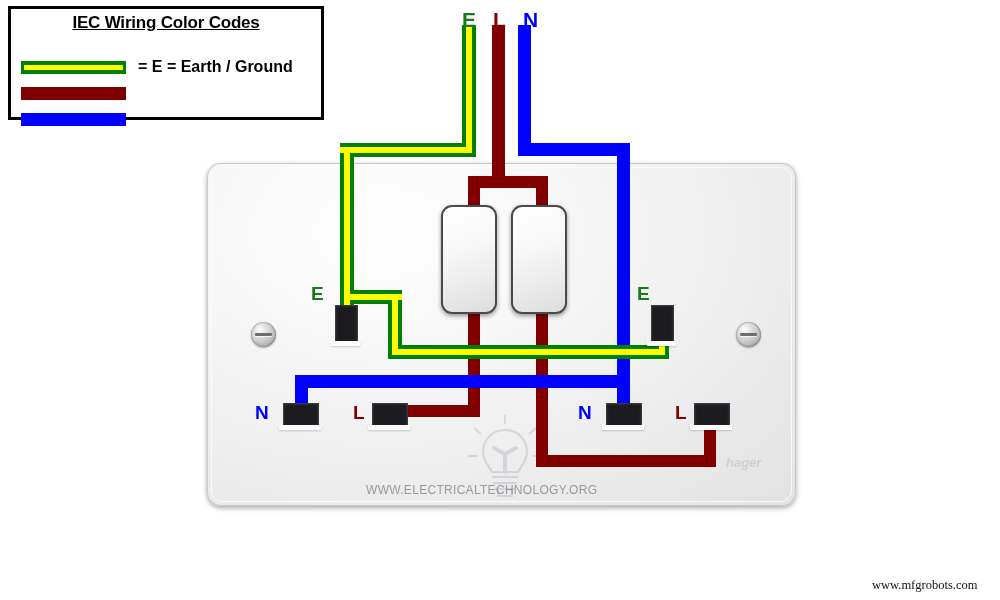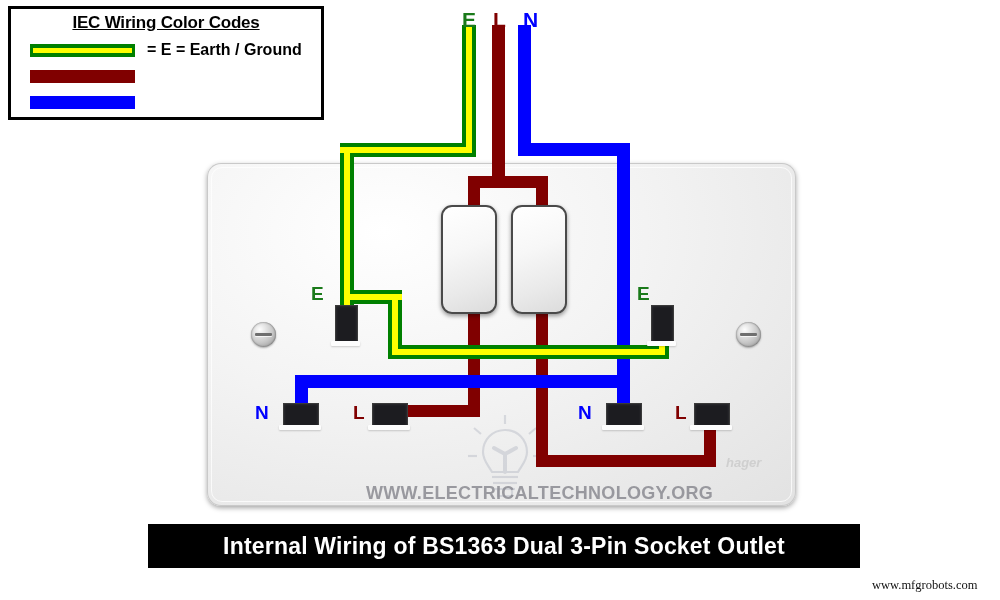--- a/index.html
+++ b/index.html
@@ -15,21 +15,21 @@
   
   .legend{
     position:absolute;left:8px;top:6px;width:316px;height:114px;
     border:3px solid #000;background:#fff;box-sizing:border-box;
     z-index:40;
   }
   .legend-title{
     text-align:center;font-weight:bold;font-size:17px;color:#000;
     margin-top:4px;text-decoration:underline;letter-spacing:-0.2px;
   }
-  .legend-rows{margin-top:4px;padding-left:9px;}
+  .legend-rows{margin-top:21px;}
   .legend-row{
     display:flex;align-items:center;height:26px;padding-left:10px;
   }
   .swatch{width:105px;height:13px;position:relative;flex:0 0 auto;}
   .swatch.earth{background:#008000;}
   .swatch.earth::after{
     content:"";position:absolute;left:3px;right:3px;top:4px;height:5px;
     background:#ffff00;
   }
   .swatch.live{background:#800000;}
@@ -103,22 +103,22 @@
   .w-neut{background:#0000ff;}
   .w-earth{background:#008000;}
   .w-earth-stripe{background:#ffff00;}
 
   
   .bulb{
     position:absolute;left:468px;top:414px;width:74px;height:86px;
     z-index:8;opacity:.30;
   }
   .wm-url{
-    position:absolute;left:366px;top:483px;width:290px;text-align:center;
-    font-size:18px;color:#8b8b92;font-weight:bold;letter-spacing:.3px;
+    position:absolute;left:366px;top:483px;width:290px;
+    font-size:12px;color:#8b8b92;font-weight:normal;letter-spacing:.3px;
     z-index:9;opacity:.85;
   }
   .brand{
     position:absolute;left:726px;top:455px;font-size:13px;color:#cfcfcf;
     font-style:italic;font-weight:bold;z-index:9;
   }
 
   
   .titlebar{
     position:absolute;left:148px;top:524px;width:712px;height:44px;
@@ -259,19 +259,16 @@
     <div class="base" style="top:22px;width:42px;"></div>
   </div>
   <div class="term-letter" style="left:578px;top:402px;color:#0000FF;">N</div>
 
   <div class="term" style="left:694px;top:403px;">
     <div class="blk" style="width:34px;height:22px;"></div>
     <div class="base" style="top:22px;width:42px;"></div>
   </div>
   <div class="term-letter" style="left:675px;top:402px;color:#800000;">L</div>
 
-  <div class="titlebar">
-    <span>Internal Wiring of BS1363 Dual 3-Pin Socket Outlet</span>
-  </div>
 
   <div class="sitecredit">www.mfgrobots.com</div>
 
 </div>
 
 </body></html>

